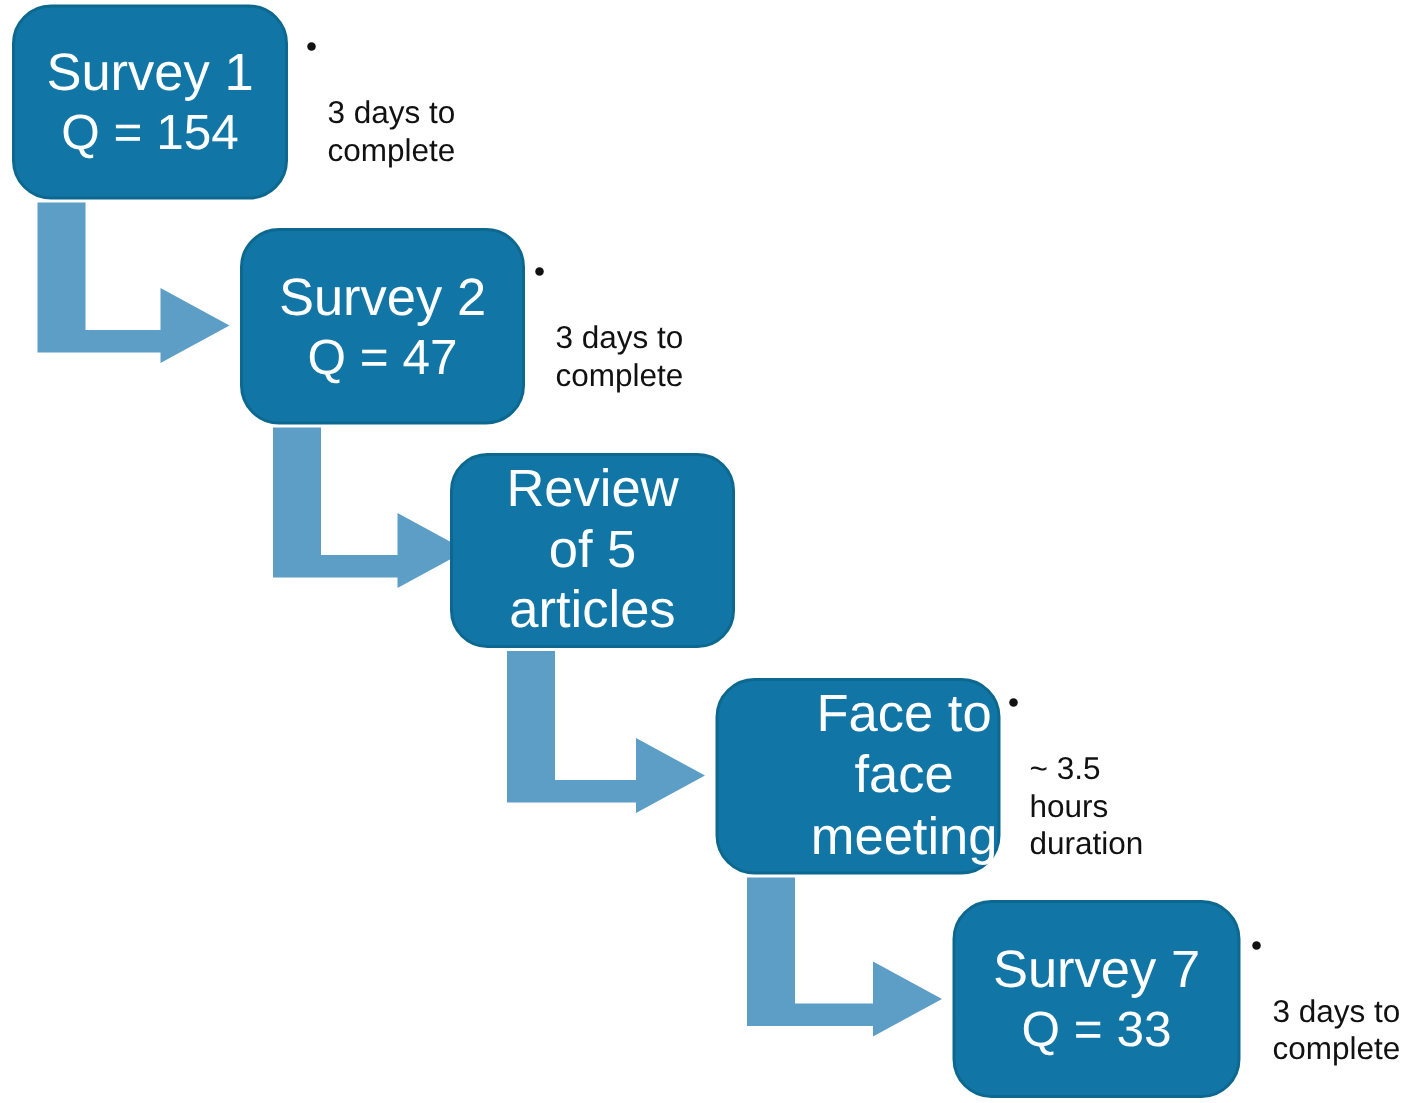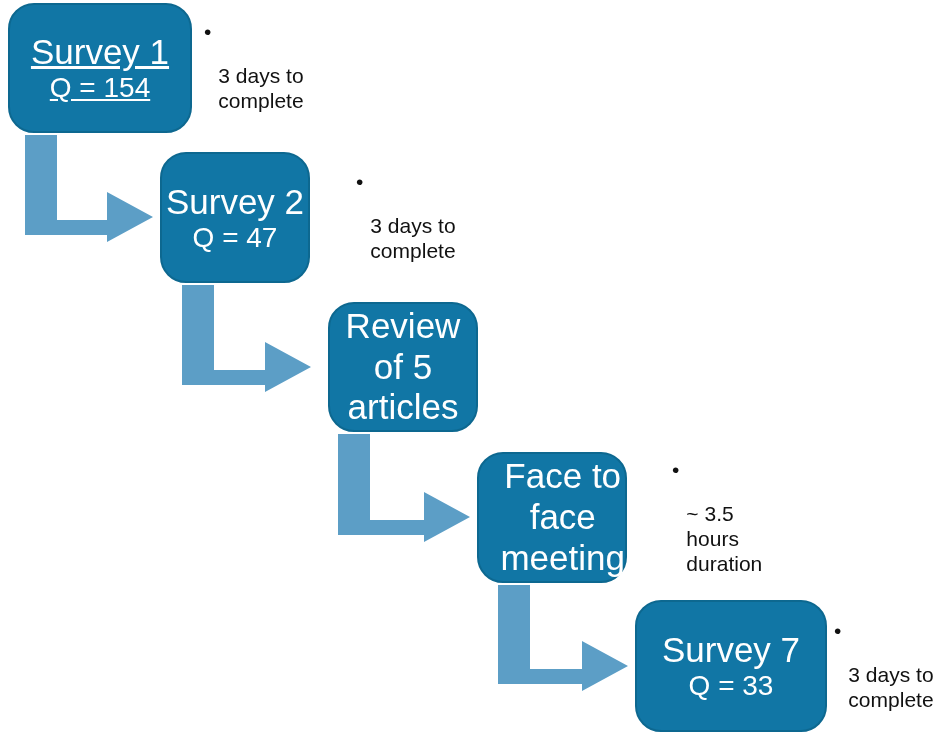--- a/index.html
+++ b/index.html
@@ -21,39 +21,39 @@
     font-family: "Liberation Sans", sans-serif;
   }
   .arrows-layer {
     position: absolute;
     left: 0; top: 0;
     width: 948px; height: 735px;
   }
   .arrows-layer polygon { fill: var(--arrow); }
   .box {
     position: absolute;
-    width: 150px;
+    width: 190px;
     height: 131px;
     background: var(--box-fill);
     border: 2px solid var(--box-border);
     border-radius: 26px;
     color: var(--box-text);
     display: flex;
     flex-direction: column;
     align-items: center;
     justify-content: center;
     text-align: center;
   }
   .box .title {
     font-size: 35px;
     line-height: 1.17;
     white-space: pre-line;
   }
   .box .q {
-    font-size: 28px;
+    font-size: 33px;
     line-height: 1.1;
     white-space: pre-line;
   }
   .note {
     position: absolute;
     display: flex;
     gap: 7px;
     color: var(--note-text);
     font-size: 21px;
     line-height: 1.19;
@@ -66,31 +66,31 @@
 
 <div class="stage">
 
   <svg class="arrows-layer" viewBox="0 0 948 735" xmlns="http://www.w3.org/2000/svg">
     <polygon points="25,135 57,135 57,220 107,220 107,192 153,217 107,242 107,235 25,235"></polygon>
     <polygon points="182,285 214,285 214,370 265,370 265,342 311,367 265,392 265,385 182,385"></polygon>
     <polygon points="338,434 370,434 370,520 424,520 424,492 470,517 424,542 424,535 338,535"></polygon>
     <polygon points="498,585 530,585 530,669 582,669 582,641 628,666 582,691 582,684 498,684"></polygon>
   </svg>
 
-  <div class="box" style="left:8px; top:3px; width:184px; height:130px;text-decoration:underline;">
+  <div class="box" style="left:8px; top:3px; width:184px; height:130px;">
     <div class="title">Survey 1</div>
     <div class="q">Q = 154</div>
   </div>
 
   <div class="box" style="left:160px; top:152px;">
     <div class="title">Survey 2</div>
     <div class="q">Q = 47</div>
   </div>
 
-  <div class="box" style="left:328px; top:302px; height:130px;">
+  <div class="box" style="left:300px; top:302px; height:130px;border-radius:25px;">
     <div class="title">Review
 of 5
 articles</div>
   </div>
 
   <div class="box" style="left:477px; top:452px;align-items:flex-end;">
     <div class="title">Face to
 face
 meeting</div>
   </div>

